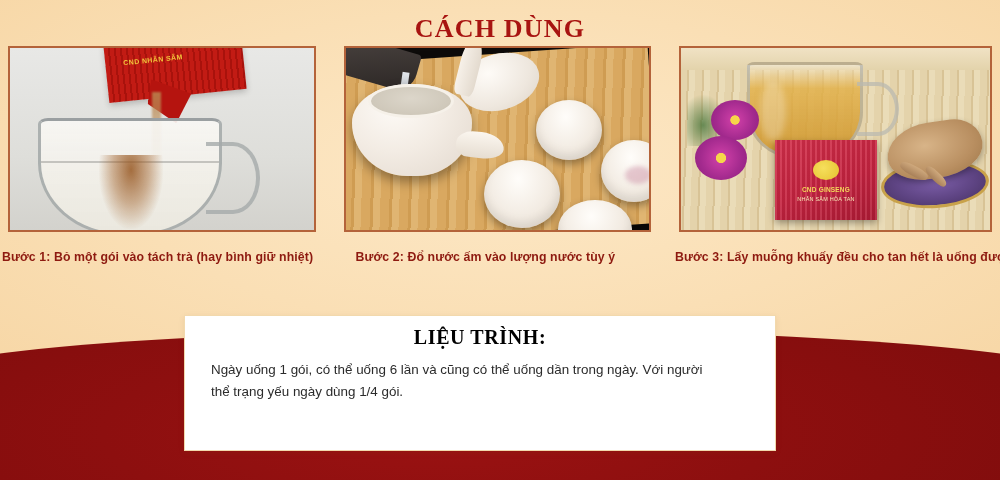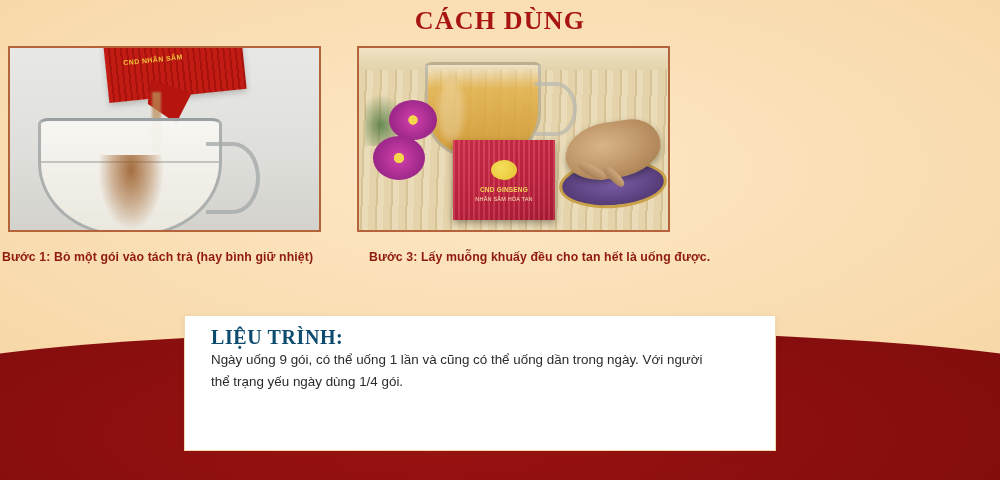--- a/index.html
+++ b/index.html
@@ -65,39 +65,39 @@
   .page {
     position: relative;
     z-index: 2;
     width: 1000px;
     height: 480px;
   }
 
   
   .title {
     position: absolute;
-    top: 6px;
+    top: 14px;
     left: 0;
     width: 1000px;
     text-align: center;
     font-family: "Liberation Serif", serif;
     font-weight: 700;
     font-size: 26px;
     letter-spacing: 1.2px;
     color: #a81411;
   }
 
   
   .steps {
     position: absolute;
     top: 46px;
     left: 8px;
     width: 984px;
     display: flex;
-    gap: 36px;
+    gap: 28px;
   }
   .step { width: 313px; }
 
   .photo {
     position: relative;
     width: 100%;
     height: 186px;
     border: 2px solid #b4633a;
     overflow: hidden;
     background: #ddd;
@@ -364,25 +364,27 @@
     left: 184px;
     top: 315px;
     width: 592px;
     height: 136px;
     background: #ffffff;
     border: 1px solid #f2d9ad;
     box-shadow: 0 2px 6px rgba(120,70,20,.10);
     padding: 10px 26px 0 26px;
   }
   .card-title {
+    text-align: center;
     font-family: "Liberation Serif", serif;
     font-weight: 700;
     font-size: 20px;
     letter-spacing: .6px;
-    color: #0c4a6e;
+    color: #000000;
+    margin-bottom: 10px;
   }
   .card-body p {
     font-size: 13.4px;
     line-height: 1.62;
     color: #2b2b2b;
   }
 </style>
 </head>
 <body>
 
@@ -401,20 +403,37 @@
         <div class="sachet-tip"></div>
         <div class="pour"></div>
         <div class="cup">
           <div class="powder"></div>
         </div>
         <div class="handle"></div>
       </div>
       <div class="caption">Bước 1: Bỏ một gói vào tách trà (hay bình giữ nhiệt)</div>
     </div>
 
+    <div class="step">
+      <div class="photo p2">
+        <div class="tray"></div>
+        <div class="kettle"></div>
+        <div class="stream"></div>
+        <div class="pot"></div>
+        <div class="pot-mouth"></div>
+        <div class="spout"></div>
+        <div class="lid"></div>
+        <div class="lid-knob"></div>
+        <div class="bowl b1"></div>
+        <div class="bowl b2"></div>
+        <div class="bowl b3"></div>
+        <div class="bowl b4"></div>
+      </div>
+      <div class="caption">Bước 2: Đổ nước ấm vào lượng nước tùy ý</div>
+    </div>
 
     <div class="step">
       <div class="photo p3">
         <div class="mat-top"></div>
         <div class="teacup"></div>
         <div class="t-handle"></div>
         <div class="leaf"></div>
         <div class="flower f1"></div>
         <div class="flower f2"></div>
         <div class="plate"></div>
@@ -428,18 +447,18 @@
         </div>
       </div>
       <div class="caption">Bước 3: Lấy muỗng khuấy đều cho tan hết là uống được.</div>
     </div>
 
   </div>
 
   <div class="card">
     <div class="card-title">LIỆU TRÌNH:</div>
     <div class="card-body">
-      <p>Ngày uống 9 gói, có thể uống 1 lần và cũng có thể uống dần trong ngày. Với người</p>
+      <p>Ngày uống 1 gói, có thể uống 6 lần và cũng có thể uống dần trong ngày. Với người</p>
       <p>thể trạng yếu ngày dùng 1/4 gói.</p>
     </div>
   </div>
 
 </div>
 
 </body></html>

